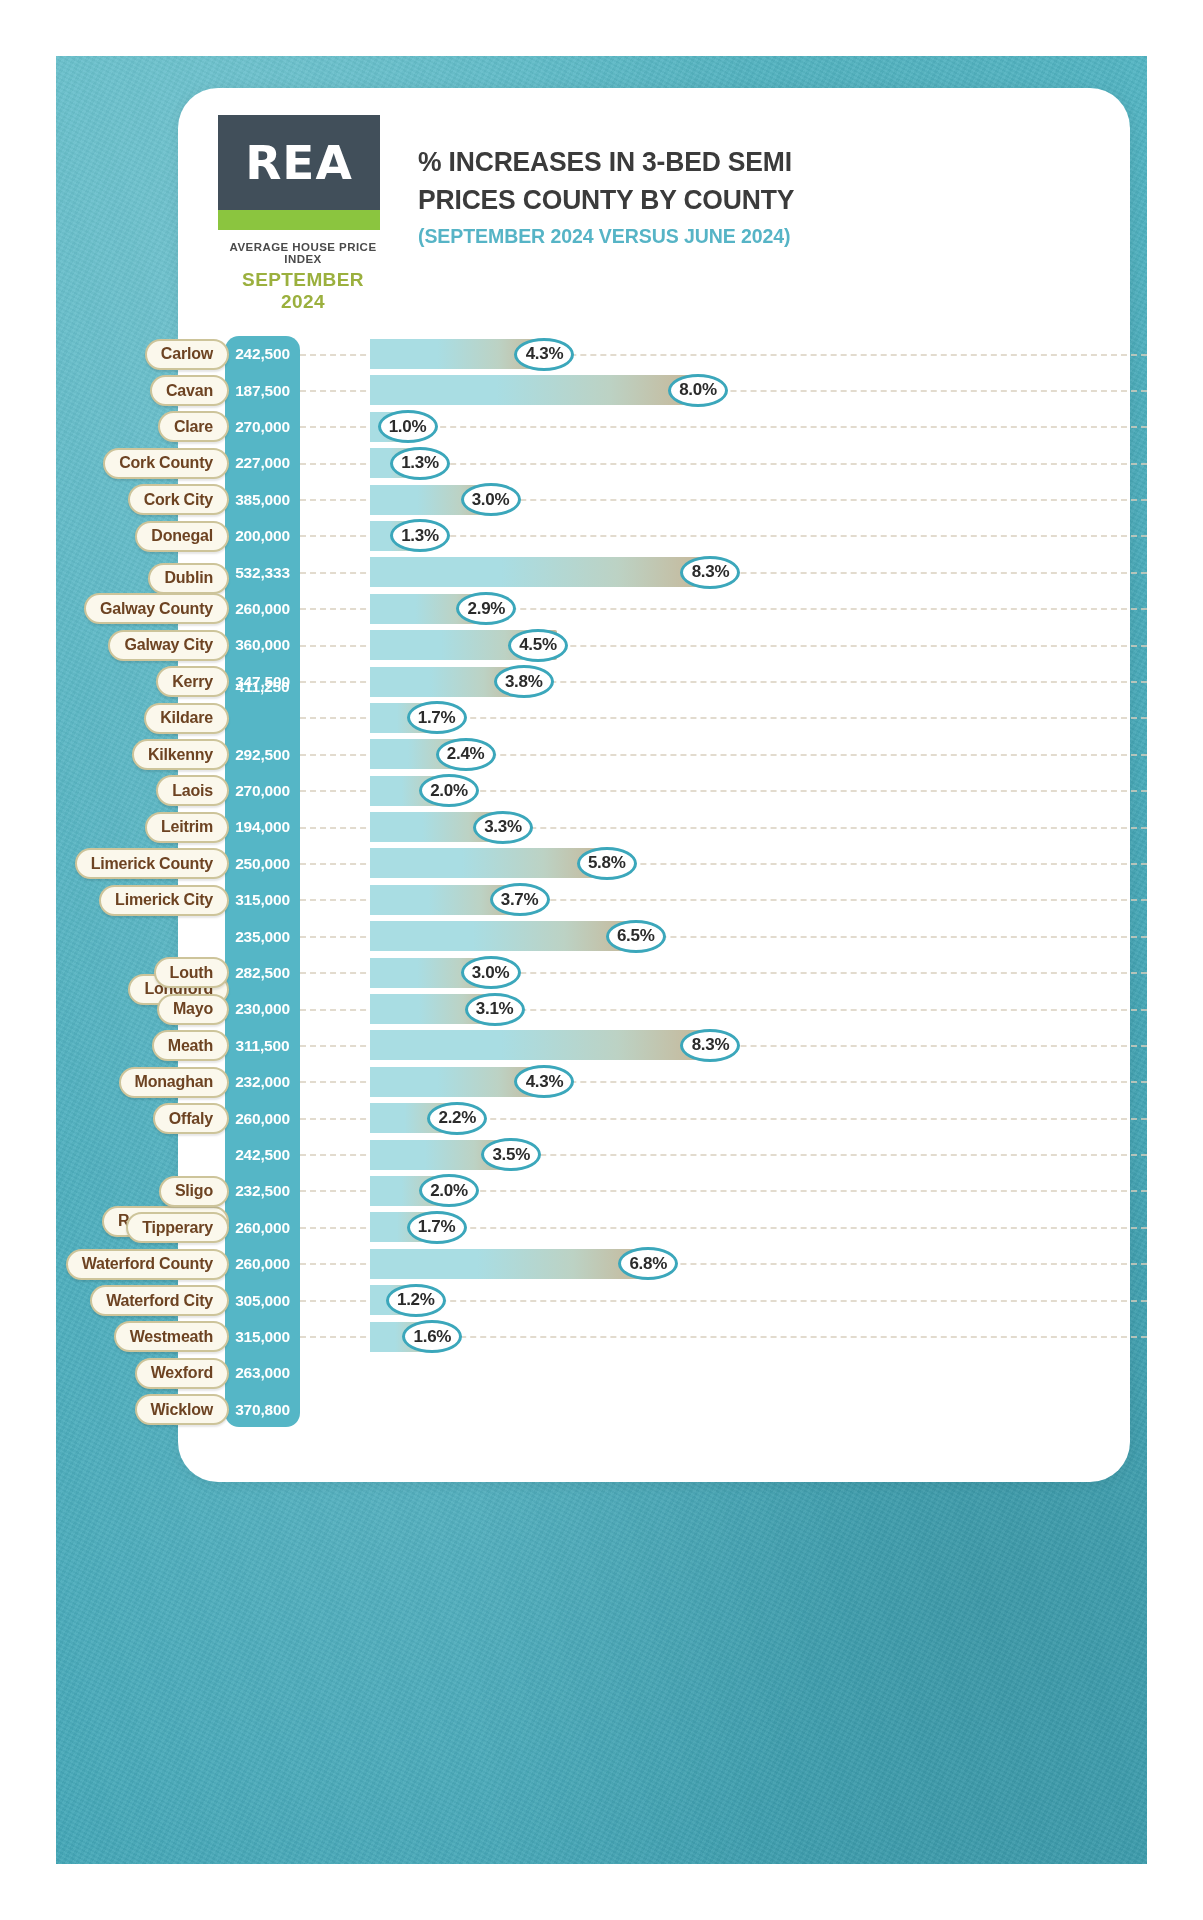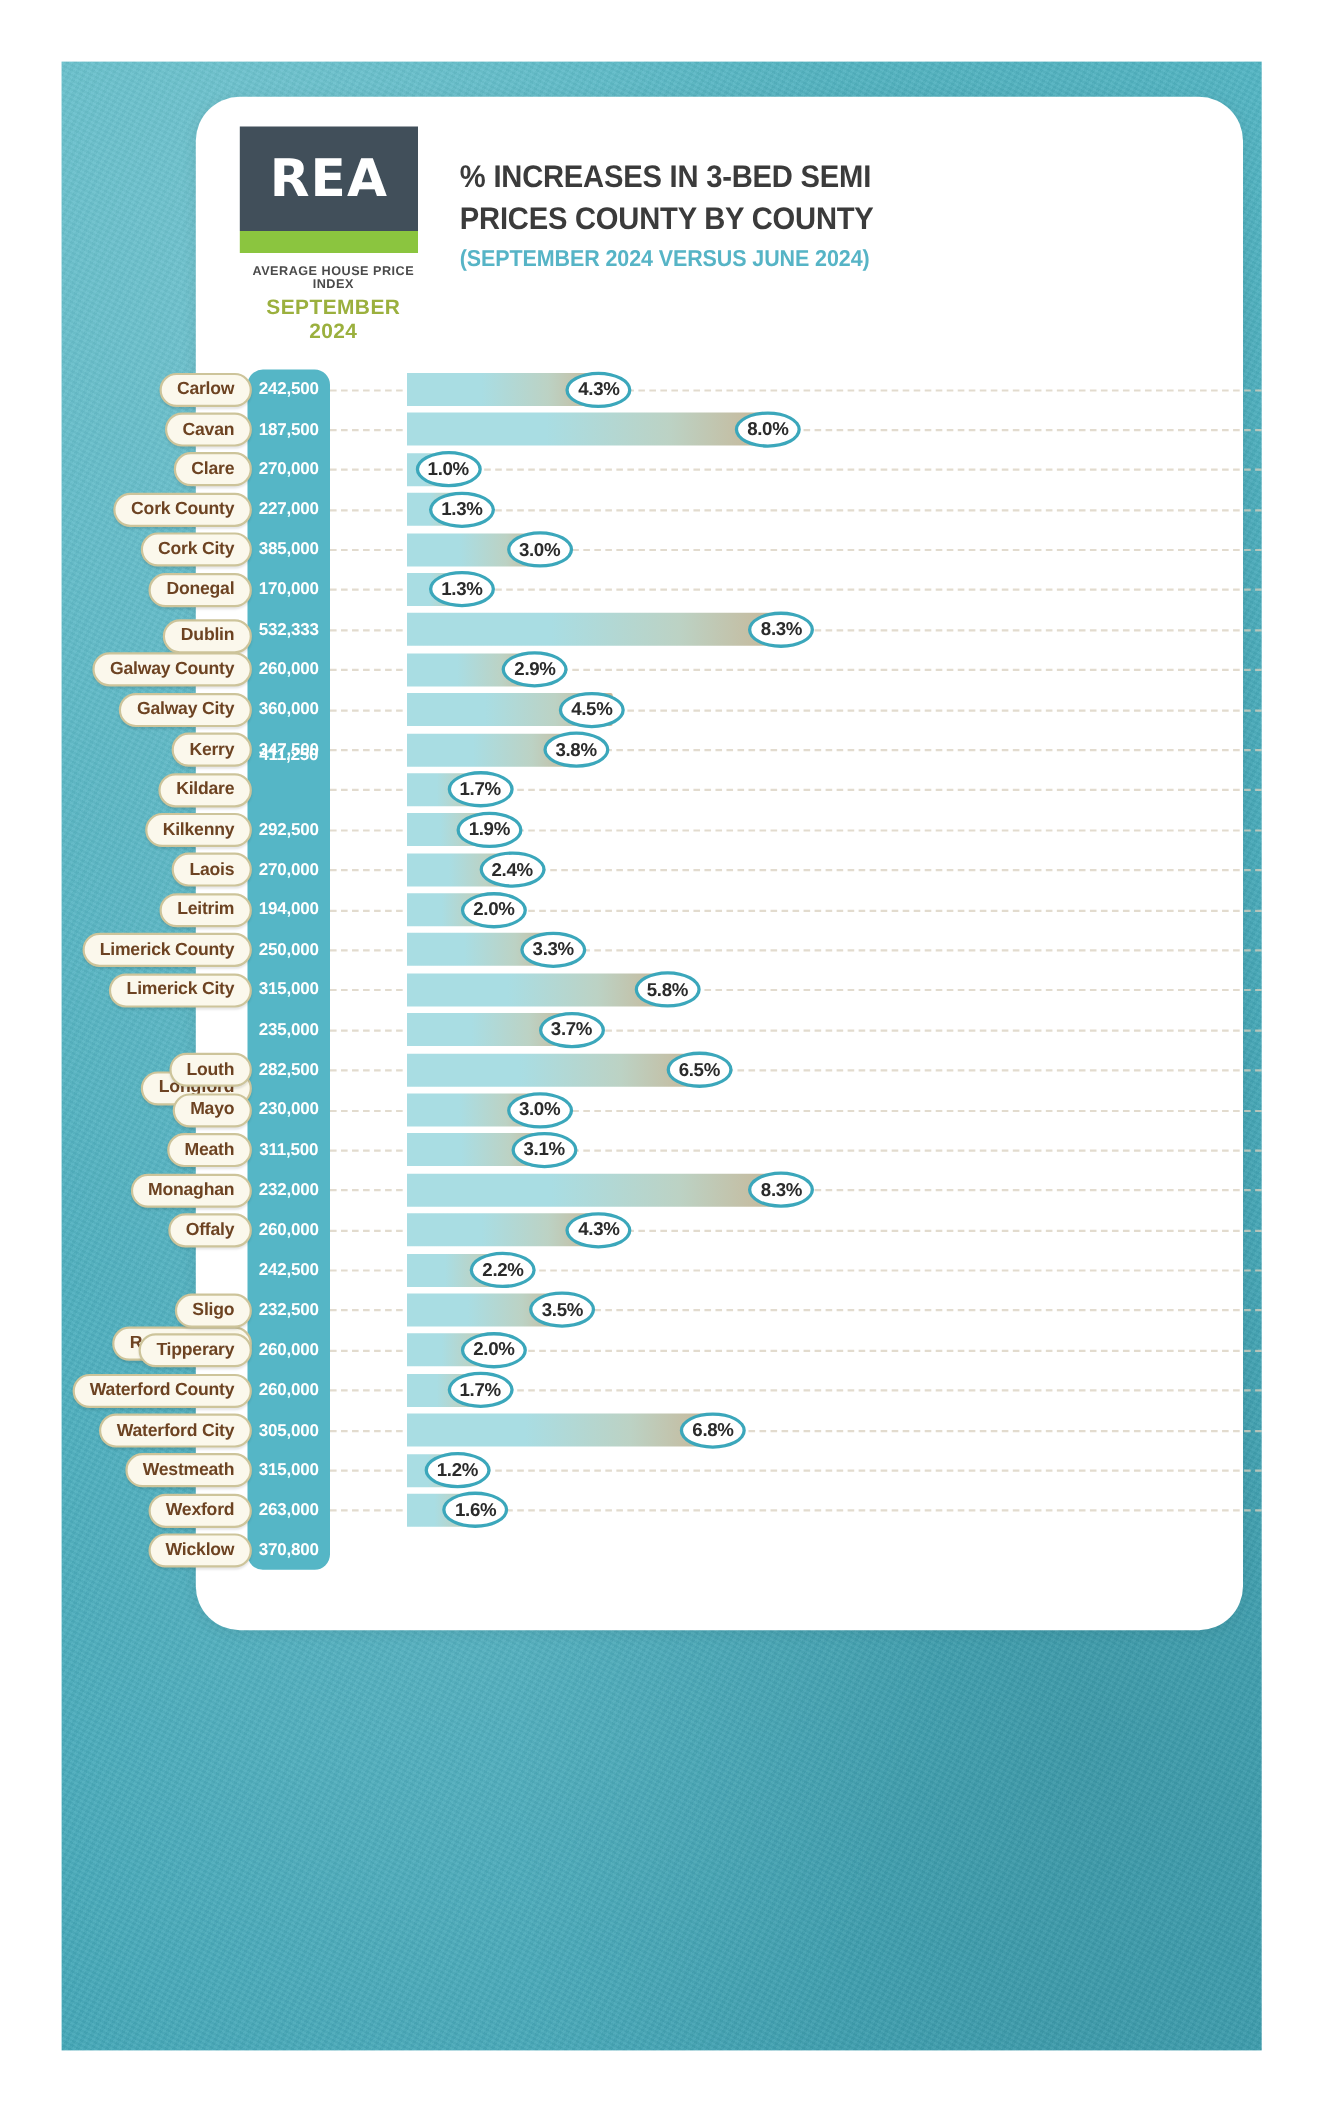--- a/index.html
+++ b/index.html
@@ -197,25 +197,20 @@
       <div class="bar" style="width: 157.7px;"></div>
       <div class="pct" style="left: 493.7px;">3.8%</div>
     </div>
     <div class="row">
       <div class="gridline"></div>
       <div class="bar" style="width: 70.55px;"></div>
       <div class="pct" style="left: 406.55px;">1.7%</div>
     </div>
     <div class="row">
       <div class="gridline"></div>
-      <div class="bar" style="width: 78.85px;"></div>
-      <div class="pct" style="left: 414.85px;">1.9%</div>
-    </div>
-    <div class="row">
-      <div class="gridline"></div>
       <div class="bar" style="width: 99.6px;"></div>
       <div class="pct" style="left: 435.6px;">2.4%</div>
     </div>
     <div class="row">
       <div class="gridline"></div>
       <div class="bar" style="width: 83px;"></div>
       <div class="pct" style="left: 419px;">2.0%</div>
     </div>
     <div class="row">
       <div class="gridline"></div>
@@ -310,21 +305,21 @@
     <div class="pill">Cork County</div>
   </div>
 <div class="price" style="top: 445.2px;">227,000</div>
 <div class="pill-wrap" style="top: 481.6px;">
     <div class="pill">Cork City</div>
   </div>
 <div class="price" style="top: 481.6px;">385,000</div>
 <div class="pill-wrap" style="top: 518px;">
     <div class="pill">Donegal</div>
   </div>
-<div class="price" style="top: 518px;">170,000</div>
+<div class="price" style="top: 518px;">200,000</div>
 <div class="pill-wrap" style="top: 560px;">
     <div class="pill">Dublin</div>
   </div>
 <div class="price" style="top: 554.4px;">532,333</div>
 <div class="pill-wrap" style="top: 590.8px;">
     <div class="pill">Galway County</div>
   </div>
 <div class="price" style="top: 590.8px;">260,000</div>
 <div class="pill-wrap" style="top: 627.2px;">
     <div class="pill">Galway City</div>

